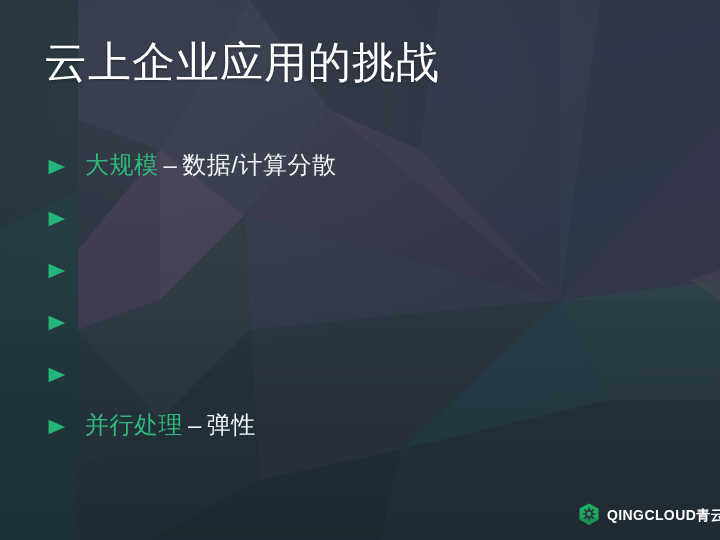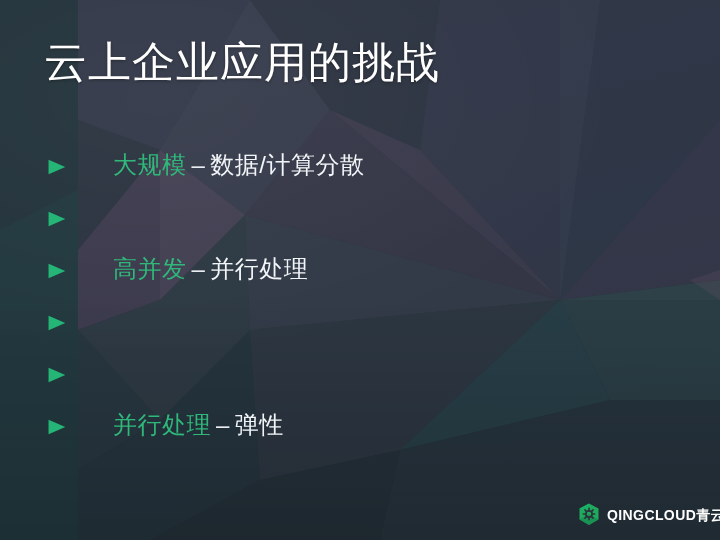--- a/index.html
+++ b/index.html
@@ -69,21 +69,20 @@
     line-height: 1;
     text-align: left;
     padding-left: 1px;
     transform: scaleX(1.15);
   }
   .bullet-text {
     font-size: 24px;
     line-height: 30px;
     white-space: nowrap;
     letter-spacing: 0.5px;
-    margin-left: 28px;
   }
   .kw {
     color: #2fb87a;
   }
   .dash {
     color: #e9edf2;
     padding: 0 5px;
   }
   .desc {
     color: #f2f5f8;
@@ -196,23 +195,20 @@
         <span class="kw">大规模</span><span class="dash">–</span><span class="desc">数据/计算分散</span>
       </span>
     </div>
 
     <div class="bullet-row">
       <span class="bullet-marker">▶</span>
     </div>
 
     <div class="bullet-row">
       <span class="bullet-marker">▶</span>
-      <span class="bullet-text">
-        <span class="kw">高并发</span><span class="dash">–</span><span class="desc">并行处理</span>
-      </span>
     </div>
 
     <div class="bullet-row">
       <span class="bullet-marker">▶</span>
     </div>
 
     <div class="bullet-row">
       <span class="bullet-marker">▶</span>
     </div>
 

